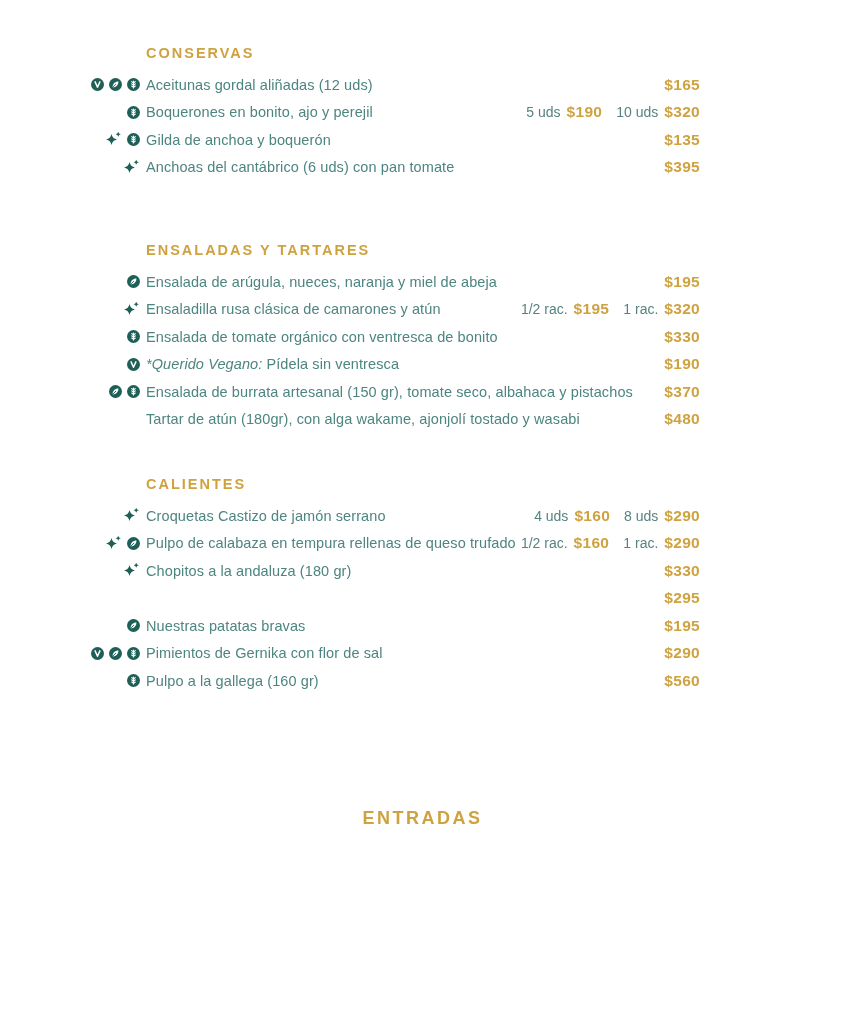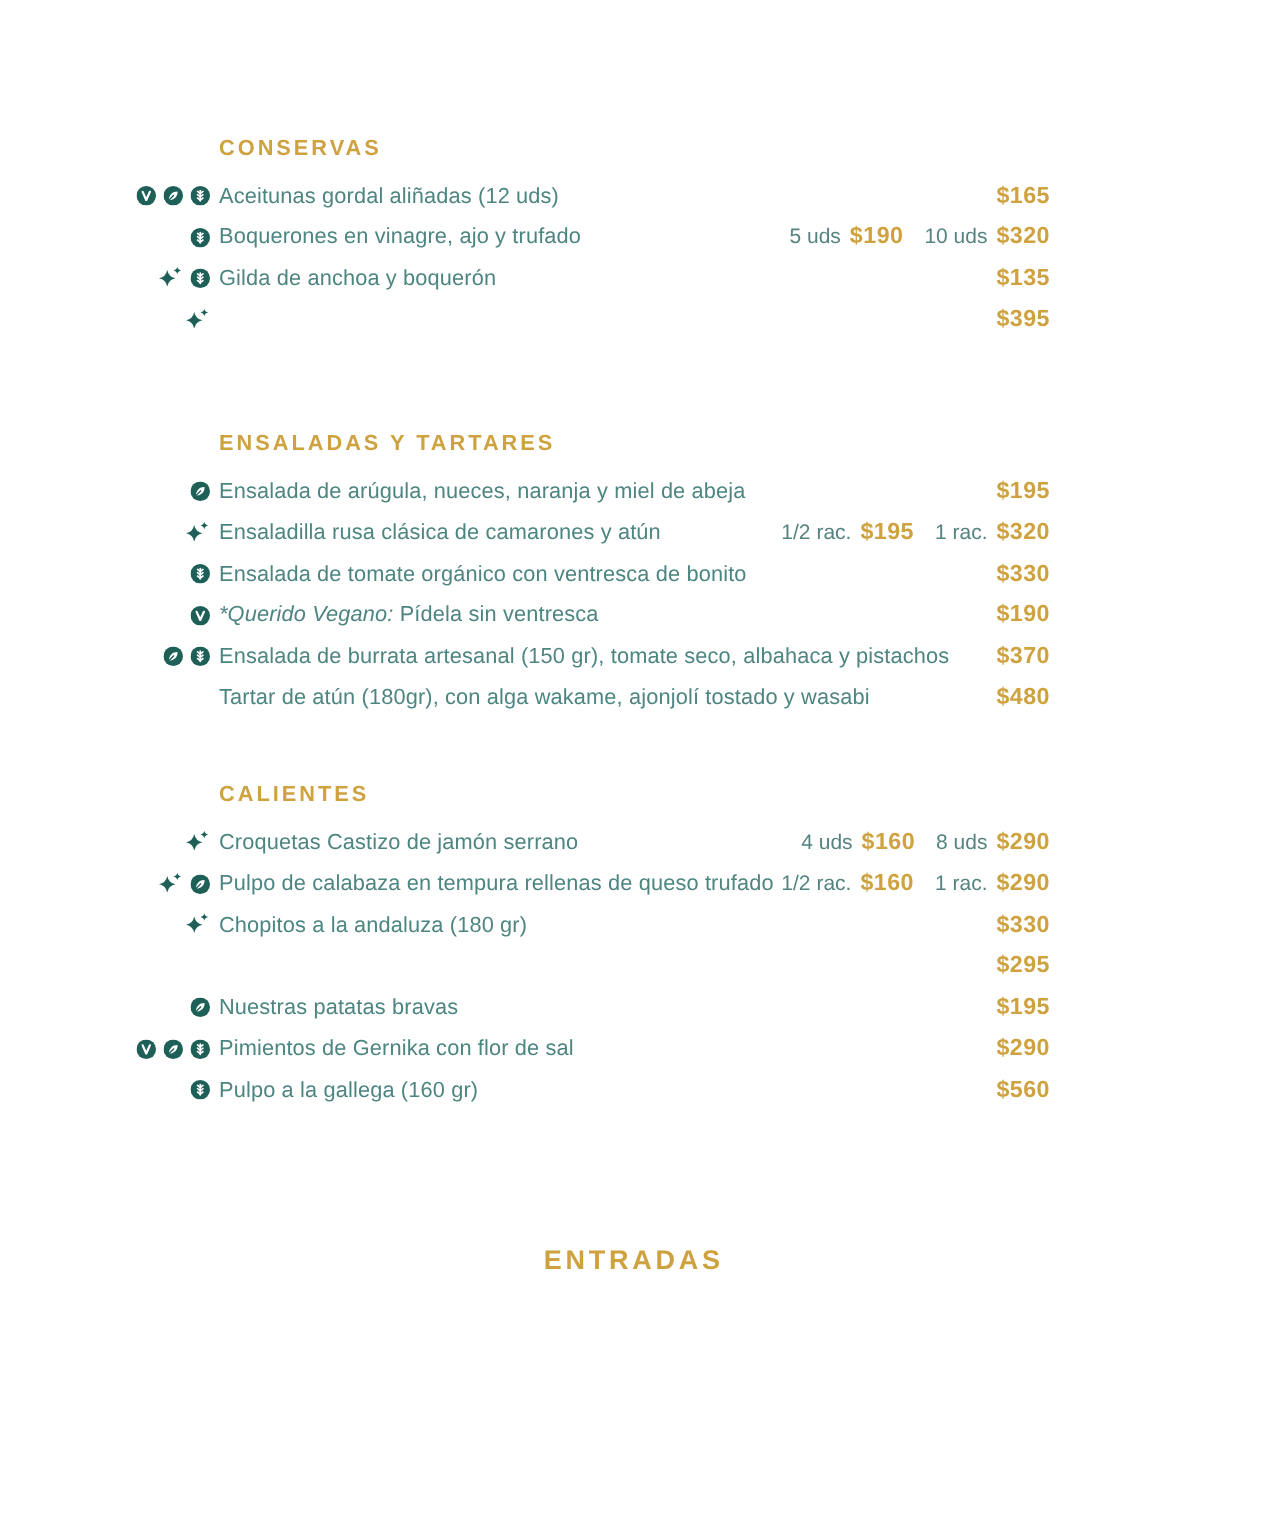--- a/index.html
+++ b/index.html
@@ -5,21 +5,21 @@
   html, body { margin: 0; padding: 0; background: #ffffff; }
   .page {
     position: relative;
     width: 845px;
     height: 1024px;
     background: #ffffff;
     overflow: hidden;
     font-family: "Liberation Sans", sans-serif;
   }
   .menu {
-    padding-top: 86px;
+    padding-top: 40px;
     margin-left: 88px;
     width: 612px;
   }
   .section { }
   .menu > .section:nth-child(2) { margin-top: 56px; }
   .menu > .section:nth-child(3) { margin-top: 38px; }
   .section-title {
     margin-left: 58px;
     height: 27px;
     line-height: 27px;
@@ -71,21 +71,21 @@
     font-size: 14px;
   }
   .amount {
     color: var(--gold);
     font-size: 15.5px;
     font-weight: bold;
     letter-spacing: 0.3px;
     text-align: right;
   }
   .footer-title {
-    margin-top: 86px;
+    margin-top: 110px;
     height: 27px;
     line-height: 27px;
     text-align: center;
     color: var(--gold);
     font-size: 18px;
     font-weight: bold;
     letter-spacing: 2.5px;
   }
 </style>
 </head>
@@ -142,21 +142,21 @@
                   <path d="M6.5 5 L4.7 3.6"></path>
                   <path d="M6.5 5 L8.3 3.6"></path>
                   <path d="M6.5 7.2 L4.7 5.8"></path>
                   <path d="M6.5 7.2 L8.3 5.8"></path>
                   <path d="M6.5 9.4 L4.7 8"></path>
                   <path d="M6.5 9.4 L8.3 8"></path>
                 </g>
               </svg>
             </span>
           </span>
-          <span class="name">Boquerones en vinagre, ajo y trufado</span>
+          <span class="name">Boquerones en bonito, ajo y perejil</span>
           <span class="prices">
             <span class="price-group">
               <span class="unit">5 uds</span>
               <span class="amount">$190</span>
             </span>
             <span class="price-group">
               <span class="unit">10 uds</span>
               <span class="amount">$320</span>
             </span>
           </span>
@@ -193,20 +193,21 @@
         </div>
         <div class="row">
           <span class="icons">
             <span>
               <svg viewBox="0 0 18 17" width="18" height="17" fill="var(--icon)">
                 <path d="M7.5 3 Q8.4 7.6 13 8.5 Q8.4 9.4 7.5 14 Q6.6 9.4 2 8.5 Q6.6 7.6 7.5 3 Z"></path>
                 <path d="M14.2 0.8 Q14.6 2.9 16.8 3.3 Q14.6 3.7 14.2 5.8 Q13.8 3.7 11.6 3.3 Q13.8 2.9 14.2 0.8 Z"></path>
               </svg>
             </span>
           </span>
+          <span class="name">Anchoas del cantábrico (6 uds) con pan tomate</span>
           <span class="prices">
             <span class="price-group">
               <span class="amount">$395</span>
             </span>
           </span>
         </div>
       </div>
       <div class="section">
         <div class="section-title">ENSALADAS Y TARTARES</div>
         <div class="row">

